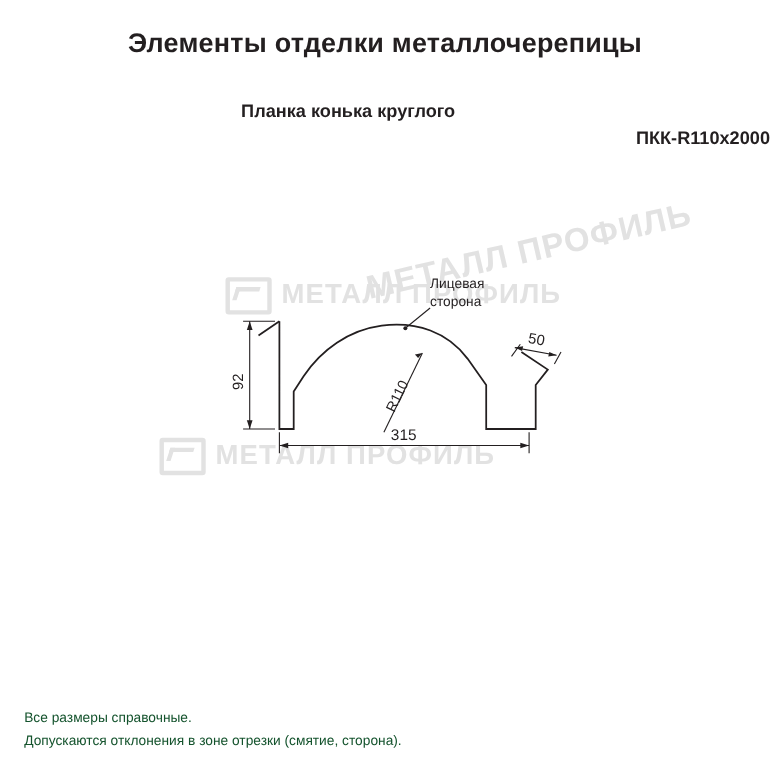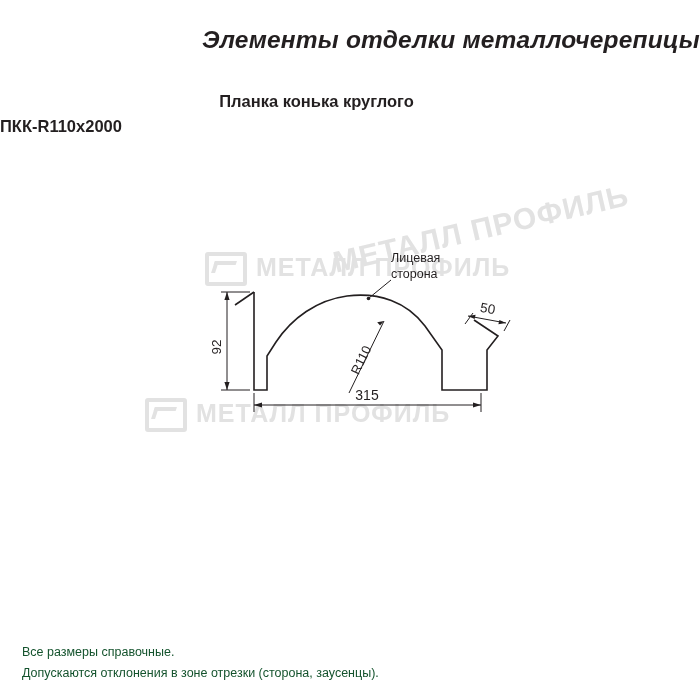--- a/index.html
+++ b/index.html
@@ -18,41 +18,40 @@
   .page {
     position: relative;
     width: 700px;
     height: 700px;
   }
   .title {
     position: absolute;
     top: 26px;
     left: 0;
     width: 700px;
-    text-align: right;
+    text-align: center;
     font-size: 24.5px;
     font-weight: bold;
     letter-spacing: 0.2px;
-    font-style: italic;
   }
   .subtitle-1 {
     position: absolute;
     top: 92px;
     left: 0;
     width: 633px;
     text-align: center;
     font-size: 16.5px;
     font-weight: bold;
   }
   .subtitle-2 {
     position: absolute;
     top: 117px;
     left: 0;
     width: 700px;
-    text-align: left;
+    text-align: right;
     font-size: 16.5px;
     font-weight: bold;
   }
   .drawing {
     position: absolute;
     top: 150px;
     left: 17px;
     width: 700px;
     height: 330px;
   }
@@ -173,15 +172,15 @@
         <path d="M 237,255 L 464,255"></path>
         <path d="M 237,255 l 8,-2.6 l 0,5.2 z" fill="#231f20" stroke="none"></path>
         <path d="M 464,255 l -8,-2.6 l 0,5.2 z" fill="#231f20" stroke="none"></path>
       </g>
       <text x="350" y="250" font-size="14" text-anchor="middle">315</text>
 
     </svg>
   </div>
 
   <div class="footnote n1">Все размеры справочные.</div>
-  <div class="footnote n2">Допускаются отклонения в зоне отрезки (сторона, заусенцы).</div>
+  <div class="footnote n2">Допускаются отклонения в зоне отрезки (смятие, сторона).</div>
 
 </div>
 
 </body></html>

